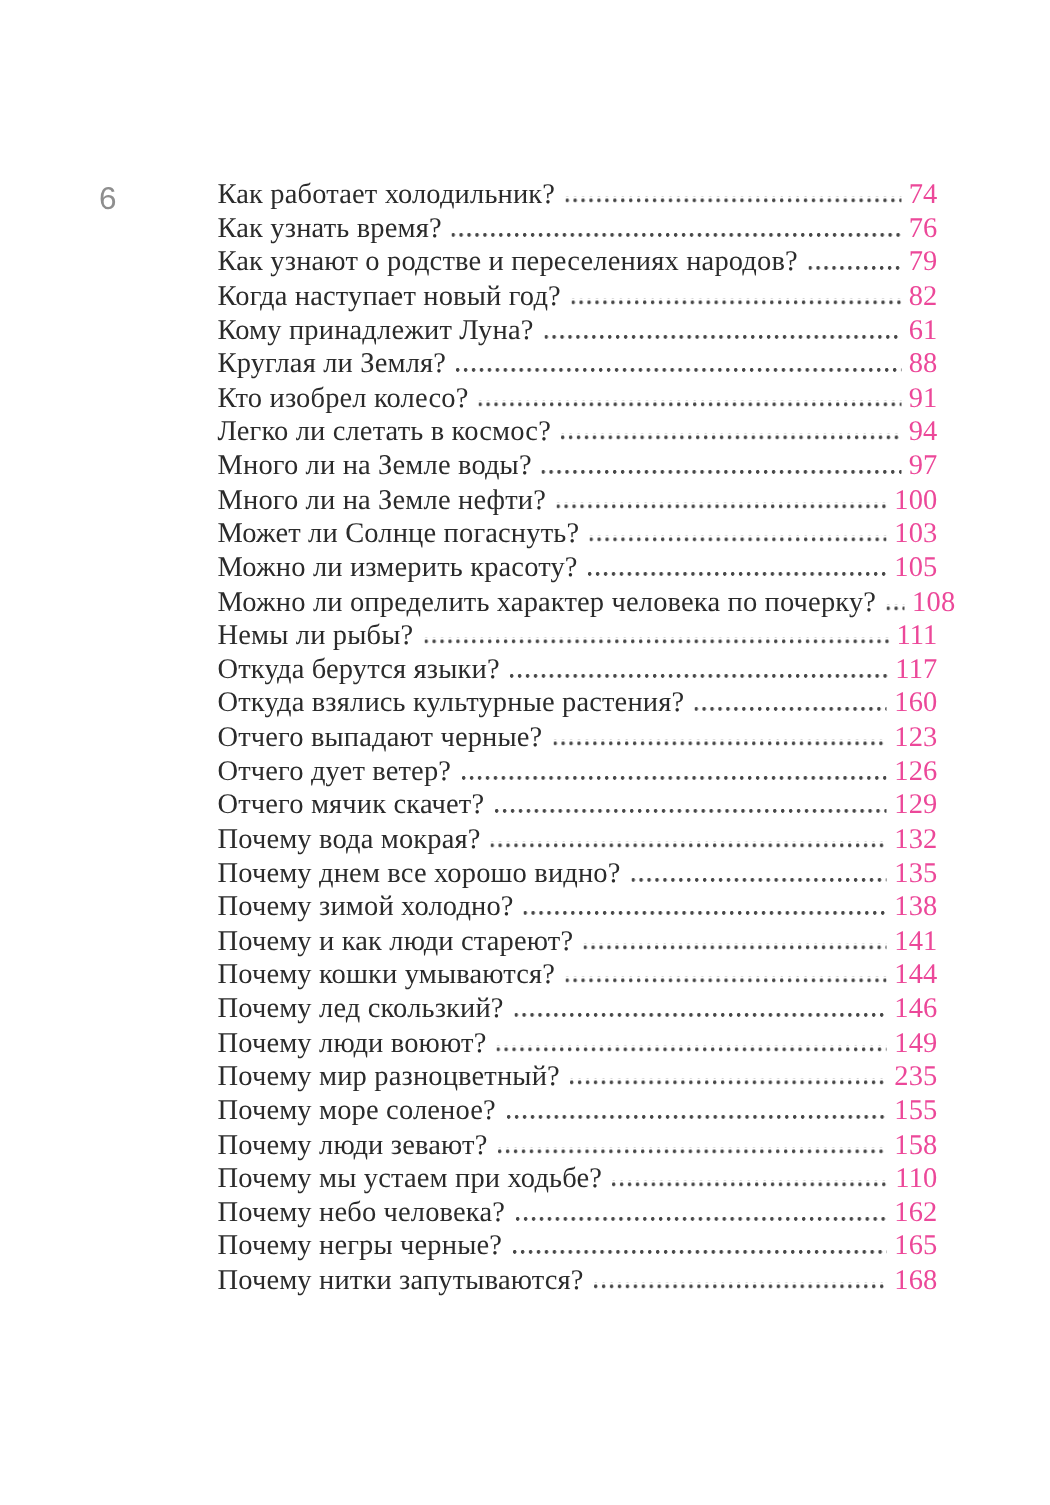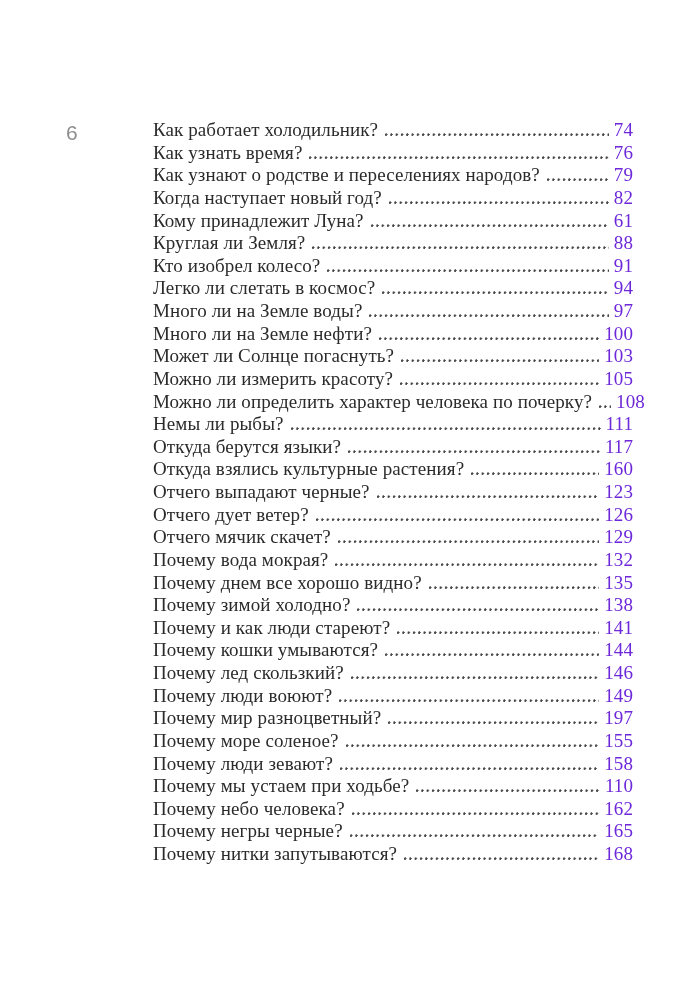--- a/index.html
+++ b/index.html
@@ -19,21 +19,21 @@
     position: absolute;
     left: 66px;
     top: 122px;
     font-family: "Liberation Sans", sans-serif;
     font-size: 21px;
     line-height: 1;
     color: #8e8e8e;
   }
   .toc {
     position: absolute;
-    left: 153px;
+    left: 145px;
     top: 119px;
     width: 480px;
     font-family: Liberation Serif, serif;
   }
   .toc-row {
     display: flex;
     align-items: baseline;
     height: 22.63px;
     line-height: 22.63px;
     font-size: 19px;
@@ -51,21 +51,21 @@
     margin: 0 5px 0 7px;
     background-image: radial-gradient(circle at 1.1px 2.6px, #474747 1.05px, rgba(0,0,0,0) 1.4px);
     background-size: 5.3px 4px;
     background-repeat: repeat-x;
     background-position: left bottom;
   }
   .toc-page {
     white-space: nowrap;
     flex: 0 0 auto;
     text-align: right;
-    color: #6d28d9;
+    color: #ec4899;
   }
 </style>
 </head>
 <body>
 
 <div class="book-page">
   <div class="folio">6</div>
   <div class="toc">
   <div class="toc-row">
     <span class="toc-title">Как работает холодильник?</span>
@@ -220,21 +220,21 @@
 
   <div class="toc-row">
     <span class="toc-title">Почему люди воюют?</span>
     <span class="toc-dots"></span>
     <span class="toc-page">149</span>
   </div>
 
   <div class="toc-row">
     <span class="toc-title">Почему мир разноцветный?</span>
     <span class="toc-dots"></span>
-    <span class="toc-page">197</span>
+    <span class="toc-page">235</span>
   </div>
 
   <div class="toc-row">
     <span class="toc-title">Почему море соленое?</span>
     <span class="toc-dots"></span>
     <span class="toc-page">155</span>
   </div>
 
   <div class="toc-row">
     <span class="toc-title">Почему люди зевают?</span>

